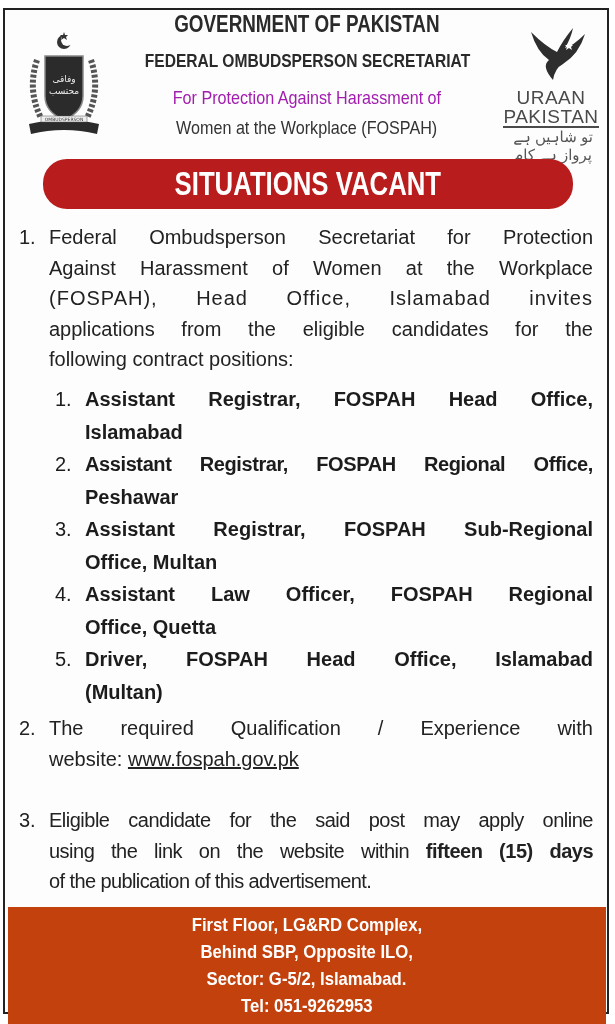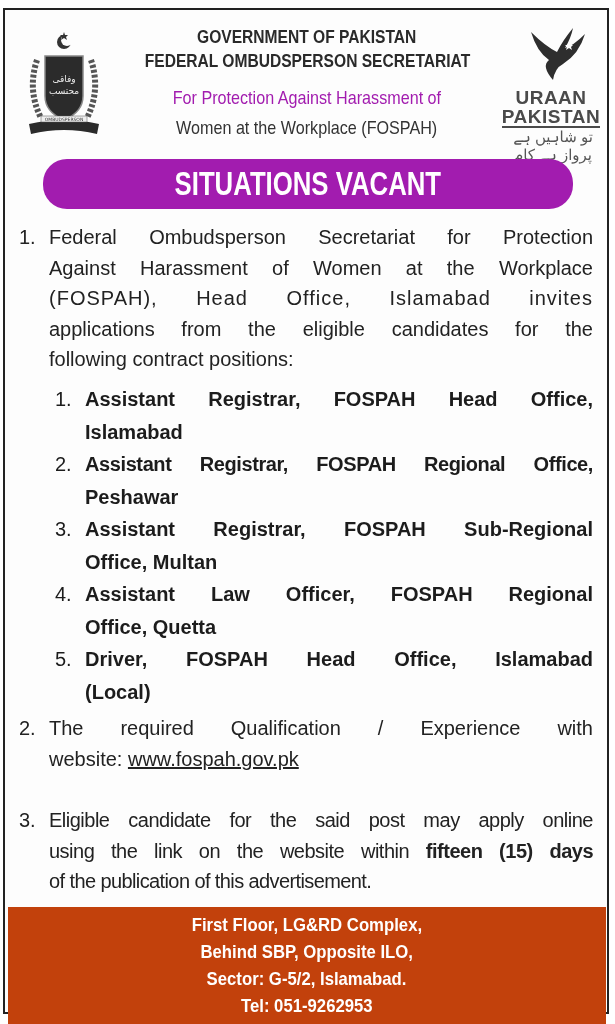--- a/index.html
+++ b/index.html
@@ -4,32 +4,32 @@
 <style>
   html, body { margin: 0; padding: 0; background: #ffffff; }
   body { width: 615px; height: 1024px; position: relative; overflow: hidden; font-family: "Liberation Sans", sans-serif; color: #1e1e1e; }
   .frame { position: absolute; left: 3px; top: 8px; width: 606px; height: 1006px; border: 2px solid #222; box-sizing: border-box; background: #fdfdfd; }
   .cond { display: inline-block; transform-origin: left center; white-space: nowrap; }
 
   
   .header { position: absolute; left: 0; top: 0; width: 100%; height: 170px; }
   .emblem { position: absolute; left: 18px; top: 20px; width: 82px; height: 112px; }
   .uraan { position: absolute; left: 488px; top: 14px; width: 110px; height: 120px; }
-  .uraan-title { position: absolute; left: 8px; top: 64px; width: 100px; text-align: center; font-weight: bold; font-size: 19px; color: #4a4a4a; line-height: 19px; letter-spacing: 0.5px; }
+  .uraan-title { position: absolute; left: 8px; top: 64px; width: 100px; text-align: center; font-weight: normal; font-size: 19px; color: #4a4a4a; line-height: 19px; letter-spacing: 0.5px; }
   .uraan-title .l2 { border-bottom: 2px solid #4a4a4a; display: inline-block; }
   .uraan-urdu { position: absolute; left: 12px; top: 104px; width: 96px; font-size: 15px; color: #555; text-align: center; direction: rtl; }
 
   .h-line { position: absolute; left: 100px; width: 404px; text-align: center; white-space: nowrap; }
-  .h1 { top: 16px; font-weight: bold; font-size: 19px; color: #2a2a2a; }
+  .h1 { top: 1px; font-weight: bold; font-size: 23px; color: #2a2a2a; }
   .h2 { top: 40px; font-weight: bold; font-size: 19px; color: #2a2a2a; }
   .h3 { top: 77px; font-size: 19px; color: #a21caf; }
   .h4 { top: 107px; font-size: 19px; color: #333; }
 
   
-  .banner { position: absolute; left: 38px; top: 149px; width: 530px; height: 50px; background: #a21caf; border-radius: 24px; display: flex; align-items: center; justify-content: center; }
+  .banner { position: absolute; left: 38px; top: 149px; width: 530px; height: 50px; background: #b91c1c; border-radius: 24px; display: flex; align-items: center; justify-content: center; }
   .banner span { color: #fff; font-weight: bold; font-size: 33px; letter-spacing: 0px; transform: scaleX(0.78); display: inline-block; }
 
   
   .body { position: absolute; left: 0; top: 206px; width: 100%; }
   .para { position: absolute; left: 14px; width: 574px; font-size: 20px; line-height: 30.5px; color: #222; }
   .num { position: absolute; left: 0; top: 0; }
   .ptext { margin-left: 30px; text-align: justify; text-align-last: left; }
   .line { display: block; text-align: justify; text-align-last: justify; white-space: nowrap; }
   .line.last { text-align-last: left; }
 
@@ -131,21 +131,21 @@
         <span class="pnum">4.</span>
         <div class="ptxt">
           <span class="line">Assistant Law Officer, FOSPAH Regional</span>
           <span class="line last">Office, Quetta</span>
         </div>
       </div>
       <div class="pos">
         <span class="pnum">5.</span>
         <div class="ptxt">
           <span class="line">Driver, FOSPAH Head Office, Islamabad</span>
-          <span class="line last">(Local)</span>
+          <span class="line last">(Multan)</span>
         </div>
       </div>
     </div>
 
     <div class="para" style="top:497px">
       <span class="num">2.</span>
       <div class="ptext">
         <span class="line">The required Qualification / Experience with</span>
         <span class="line last"><span>website: </span><a class="link">www.fospah.gov.pk</a></span>
       </div>

